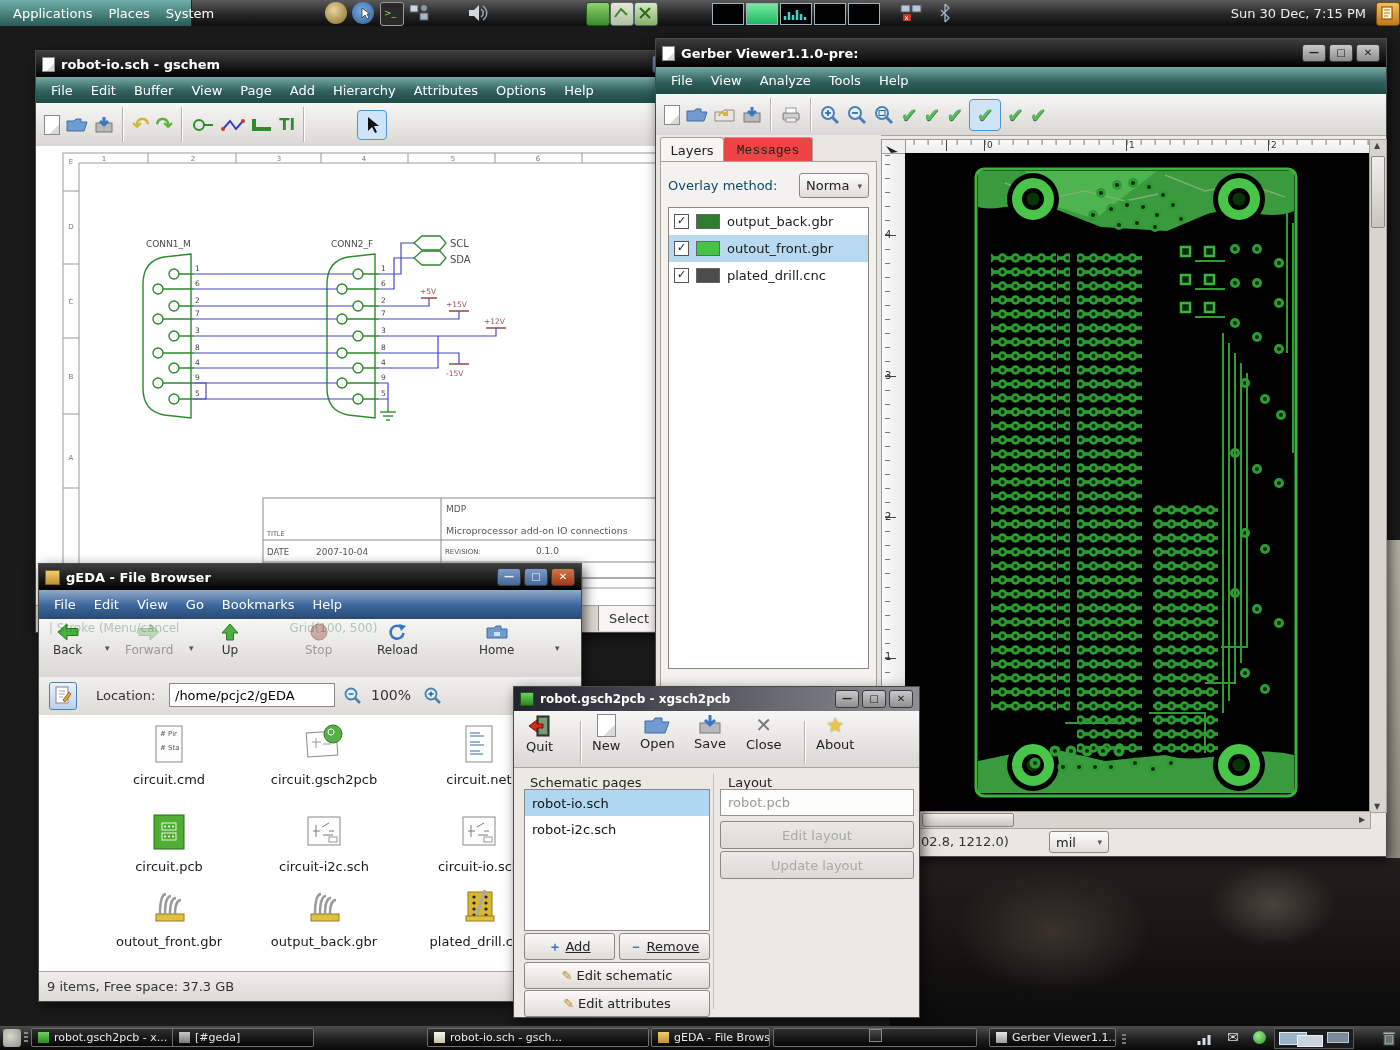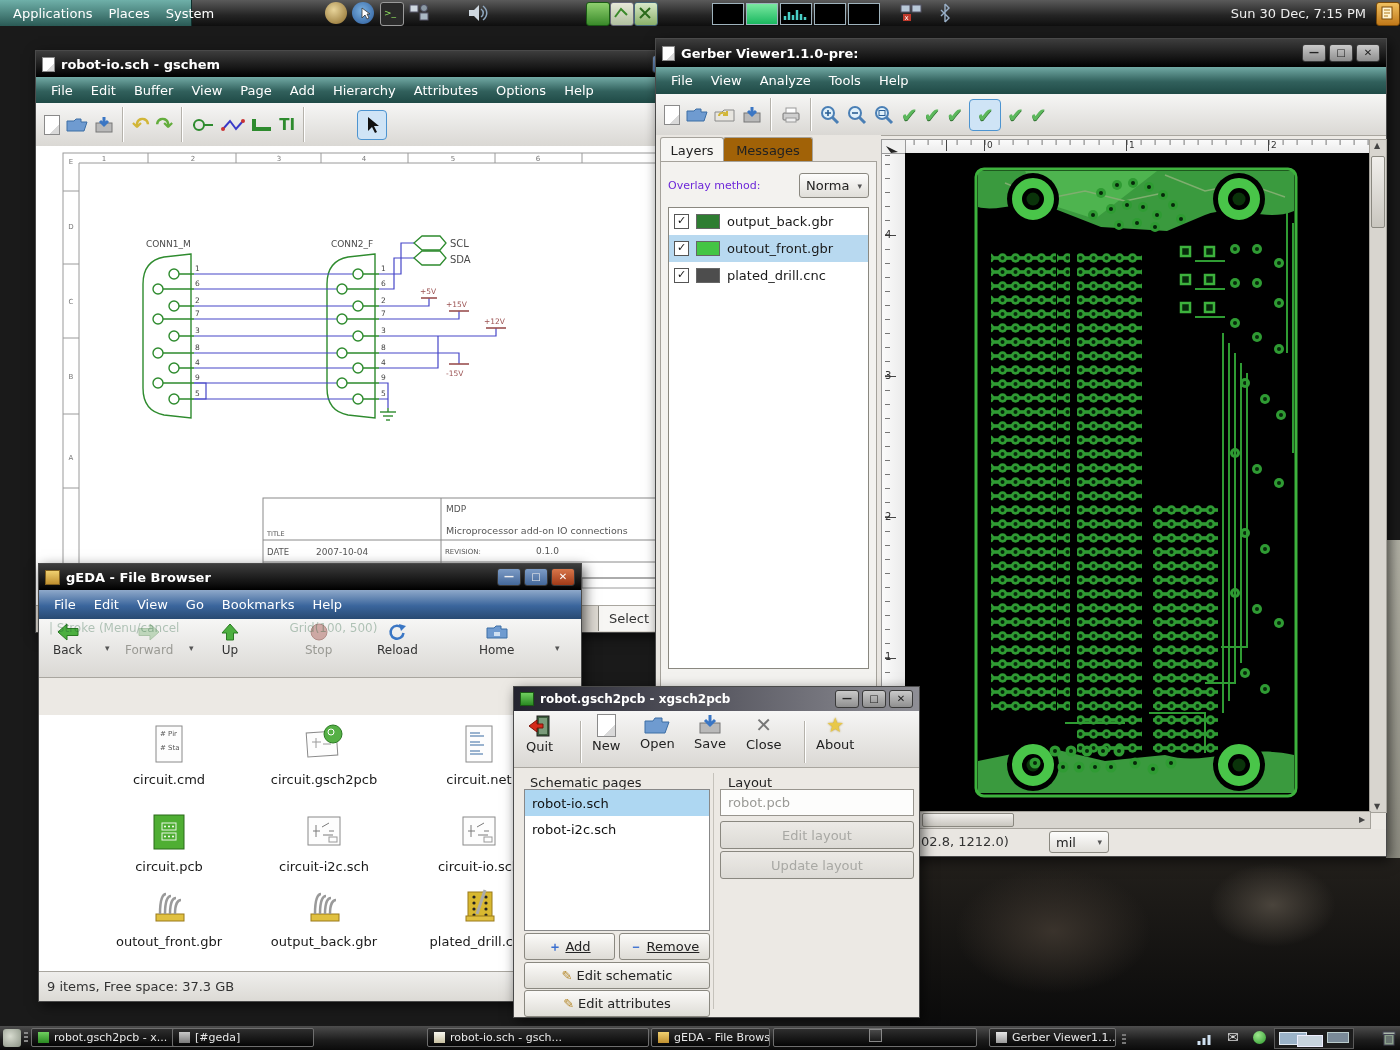--- a/index.html
+++ b/index.html
@@ -46,21 +46,21 @@
     display:flex;align-items:center;justify-content:center;}
   
   #gerbv{left:655px;top:38px;width:730px;height:817px;z-index:20;}
   #gerbv .titlebar{height:28px;}
   #gerbv .menubar{top:28px;height:27px;}
   #gerbv .toolbar{top:55px;height:41px;}
   #gv-left{position:absolute;left:0;top:96px;width:225px;bottom:0;background:#e9e6e1;}
   .tab{position:absolute;top:2px;height:24px;font-size:13px;color:#222;display:flex;align-items:center;
     justify-content:center;border:1px solid #a5a29b;border-bottom:none;border-radius:3px 3px 0 0;}
   .tab.active{background:#f6f5f2;font-weight:normal;}
-  .tab.inactive{background:#a16207;}
+  .tab.inactive{background:#ef4444;font-family:Liberation Mono, monospace;}
   #gv-panelbox{position:absolute;left:4px;top:26px;width:215px;bottom:4px;background:#f3f2ef;border:1px solid #a5a29b;}
   .ddbtn{display:flex;align-items:center;justify-content:space-between;padding:0 6px;
     background:linear-gradient(#fdfdfc,#e0ded9);border:1px solid #8a8880;border-radius:3px;font-size:13px;color:#222;}
   .layerrow{display:flex;align-items:center;gap:7px;height:27px;padding:0 5px;font-size:13px;color:#1a1a1a;}
   .layerrow.sel{background:#b8d9f0;}
   .cb{width:13px;height:13px;background:#fff;border:1px solid #555;font-size:11px;line-height:12px;text-align:center;color:#111;}
   .swatch{width:22px;height:13px;border:1px solid #666;}
   .hruler{position:absolute;left:249px;top:100px;width:464px;height:14px;background:linear-gradient(#fbfbfb,#e9e9e9);border:1px solid #9a9a9a;}
   .hruler .minor{position:absolute;left:0;right:0;bottom:0;height:5px;
     background:repeating-linear-gradient(90deg,#777 0 1px,transparent 1px 14.2px);background-position-x:7.6px;}
@@ -423,21 +423,21 @@
         </span>
       <span class="checkglyph">✔</span>
       <span class="checkglyph">✔</span>
     </div>
 
     <div id="gv-left">
       <span class="tab active" style="left:4px;width:62px;">Layers</span>
       <span class="tab inactive" style="left:67px;width:88px;">Messages</span>
       <div id="gv-panelbox">
         <div style="display:flex;align-items:center;justify-content:space-between;margin:11px 7px 9px 7px;">
-          <span style="font-size:11px;color:#6d28d9;text-align:right;">Overlay method:</span>
+          <span style="font-size:13px;color:#0c4a6e;text-align:right;">Overlay method:</span>
           <span class="ddbtn" style="width:56px;height:23px;">
             <span>Norma</span>
             <span style="font-size:9px;color:#555;">▾</span>
           </span>
         </div>
         <div style="margin:0 7px;border:1px solid #8a8880;background:#fff;height:460px;">
           <div class="layerrow">
             <span class="cb">✓</span>
             <span class="swatch" style="background:#2e7d32;"></span>
             <span>output_back.gbr</span>
@@ -742,20 +742,42 @@
         <span>Reload</span>
       </span>
       <span class="navitem" style="left:440px;">
         <svg width="22" height="18">
             <path d="M1,5 L8,5 L10,3 L15,3 L15,6 L21,6 L21,15 L1,15 Z" fill="#6f9bd0" stroke="#3c6ea5"></path>
             <rect x="8" y="9" width="6" height="4" fill="#cfe0f2"></rect>
           </svg>
         <span>Home</span>
       </span>
       <span class="caret" style="left:516px;">▾</span>
+    </div>
+    <div id="fb-loc">
+      <span class="abs" style="left:10px;top:5px;width:26px;height:26px;background:linear-gradient(#eaf2fb,#bcd2ea);border:1px solid #4a7fb5;border-radius:3px;">
+        <svg width="24" height="24">
+            <rect x="6" y="4" width="12" height="16" fill="#fff" stroke="#888"></rect>
+            <path d="M9,8 H15 M9,11 H15 M9,14 H13" stroke="#9ab" stroke-width="1"></path>
+            <path d="M13,17 L19,9 L21,11 L15,19 Z" fill="#e8a33a" stroke="#a06a1a"></path>
+          </svg>
+      </span>
+      <span class="abs" style="left:57px;top:11px;">Location:</span>
+      <input class="abs" style="left: 130px; top: 6px; width: 154px; height: 22px; border: 1px solid rgb(138, 136, 128); font-size: 13px; padding: 0px 5px; font-family: inherit;" readonly="" value="/home/pcjc2/gEDA">
+      <svg class="abs" style="left:305px;top:10px;" width="18" height="18">
+          <circle cx="7" cy="7" r="5.5" fill="#dff0fa" stroke="#4a7fb5" stroke-width="1.8"></circle>
+          <path d="M11,11 L16,16" stroke="#4a7fb5" stroke-width="2.5"></path>
+          <path d="M4.5,7 H9.5" stroke="#2a5f95" stroke-width="1.4"></path>
+        </svg>
+      <span class="abs" style="left:332px;top:10px;font-size:14px;">100%</span>
+      <svg class="abs" style="left:385px;top:10px;" width="18" height="18">
+          <circle cx="7" cy="7" r="5.5" fill="#dff0fa" stroke="#4a7fb5" stroke-width="1.8"></circle>
+          <path d="M11,11 L16,16" stroke="#4a7fb5" stroke-width="2.5"></path>
+          <path d="M4.5,7 H9.5 M7,4.5 V9.5" stroke="#2a5f95" stroke-width="1.4"></path>
+        </svg>
     </div>
     <div id="fb-view">
 
       <div class="fcell" style="left:55px;top:9px;">
         <span class="ficon"><svg width="42" height="42">
               <rect x="8" y="2" width="26" height="36" fill="#fdfdfd" stroke="#8a8a8a"></rect>
               <text x="12" y="12" font-size="7" fill="#555"># Pir</text>
               <text x="12" y="26" font-size="7" fill="#555"># Sta</text>
             </svg></span>
         <div class="fname">circuit.cmd</div>

